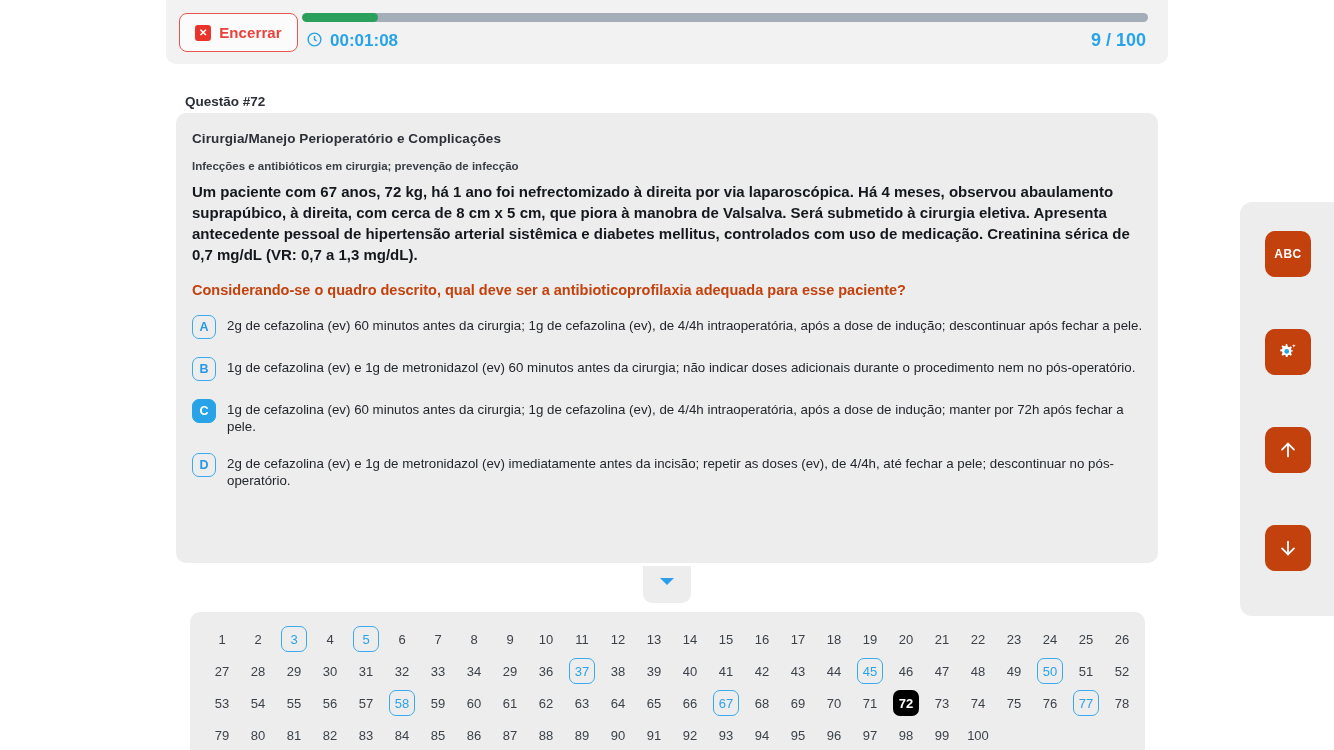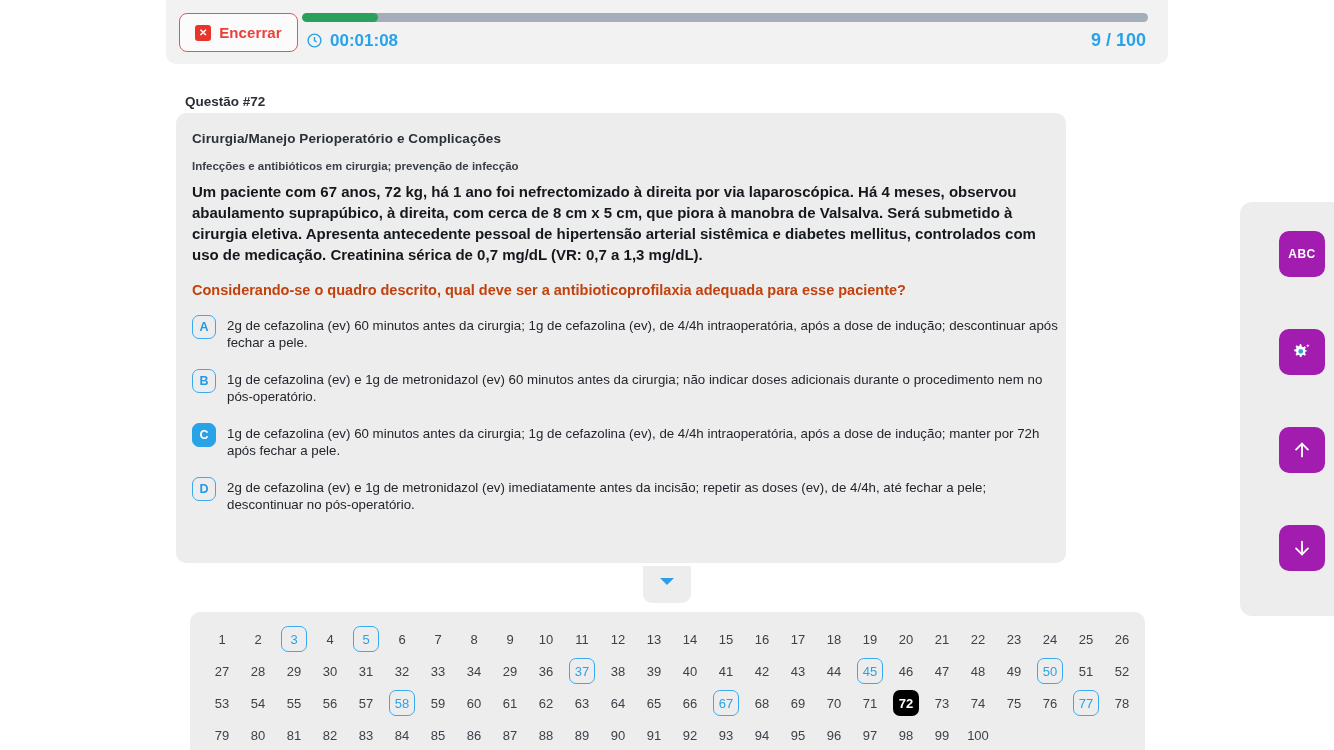--- a/index.html
+++ b/index.html
@@ -33,33 +33,33 @@
   .progress-wrap { position: absolute; left: 136px; top: 13px; right: 20px; }
   .progress-track {
     height: 9px; width: 100%; background: #a3aeb8; border-radius: 5px; overflow: hidden;
   }
   .progress-fill { height: 100%; background: #2ba05c; border-radius: 5px; }
 
   .timer-row {
     position: absolute; left: 140px; top: 30px; right: 22px;
     display: flex; align-items: center; justify-content: space-between;
   }
-  .timer { display: flex; align-items: center; gap: 7px; color: #28a3e8; font-weight: 700; font-size: 17px; }
+  .timer { display: flex; gap: 7px; color: #28a3e8; font-weight: 700; font-size: 17px; }
   .clock-icon { width: 17px; height: 17px; display:block; }
   .counter { color: #28a3e8; font-weight: 700; font-size: 18px; }
 
   
   .q-label {
     position: absolute; left: 185px; top: 94px;
     font-size: 13.5px; color: #2a2f36; font-weight: 600;
   }
 
   
   .q-card {
-    position: absolute; left: 176px; top: 113px; width: 890px; height: 450px;
+    position: absolute; left: 176px; top: 113px; width: 982px; height: 450px;
     background: #ededed; border-radius: 10px; padding: 18px 8px 0 16px;
   }
   .cat-title { font-size: 13.5px; font-weight: 700; color: #2b3038; letter-spacing:.1px;}
   .cat-sub { font-size: 11.5px; font-weight: 600; color: #3b4048; margin-top: 14px; }
   .meta-row { display:flex; justify-content: space-between; align-items:center; margin-top: 23px; }
   .meta-left { font-size: 10.5px; color: #40454d; font-weight: 600; }
   .meta-right { font-size: 10.5px; color: #40454d; font-weight: 600; }
   .stem {
     margin-top: 9px; font-size: 15px; line-height: 21px; font-weight: 700; color: #14181d;
   }
@@ -103,22 +103,22 @@
   .cell.marked .box { border: 1.5px solid #3aa9ed; color: #2aa2e8; }
   .cell.current .box { background: #000000; color: #ffffff; font-weight: 600; }
 
   
   .tool-panel {
     position: absolute; left: 1240px; top: 202px; width: 94px; height: 414px;
     background: #ededed; border-top-left-radius: 12px; border-bottom-left-radius: 12px;
   }
   .tool-btn {
     position: absolute; left: 25px; width: 46px; height: 46px; border-radius: 10px;
-    background: #a21caf; display: flex; align-items: center; justify-content: center;
-    cursor: pointer; color: #fff; margin-left: 14px;
+    background: #c2410c; display: flex; align-items: center; justify-content: center;
+    cursor: pointer; color: #fff;
   }
   .tool-btn.b1 { top: 29px; }
   .tool-btn.b2 { top: 127px; }
   .tool-btn.b3 { top: 225px; }
   .tool-btn.b4 { top: 323px; }
   .abc-text { font-size: 12px; font-weight: 700; letter-spacing: .5px; color:#fff; }
   .tool-ico { width: 22px; height: 22px; display:block; }
 </style>
 </head>
 <body>

